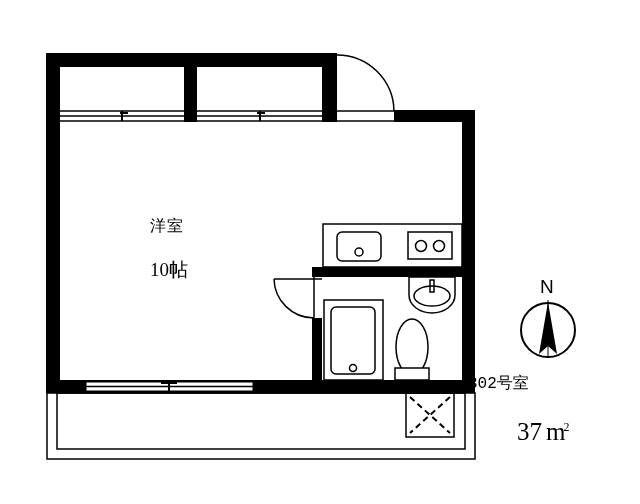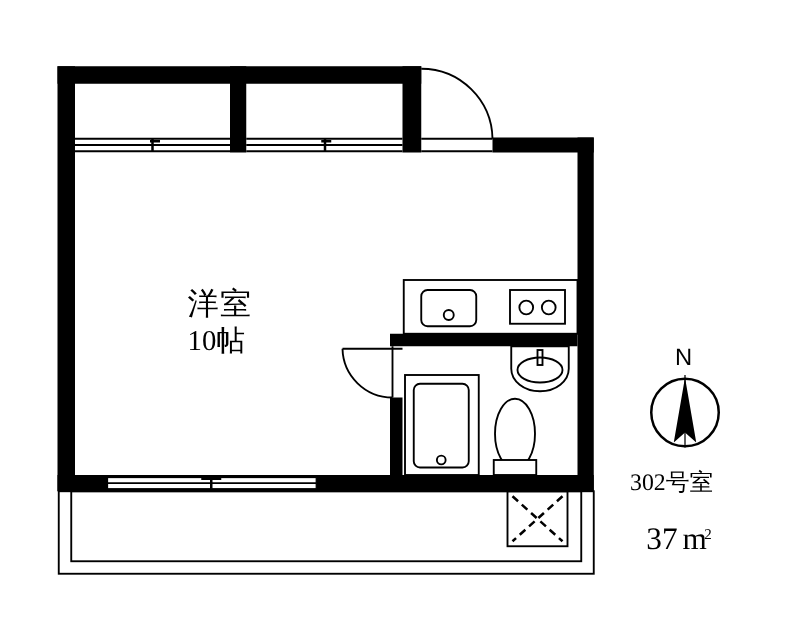--- a/index.html
+++ b/index.html
@@ -1,22 +1,22 @@
 <!DOCTYPE html>
 <html><head>
 <meta charset="utf-8">
 <style>
   html, body { margin:0; padding:0; background:#ffffff; }
   body { width:640px; height:504px; position:relative; overflow:hidden; font-family:"DejaVu Serif", serif; }
   #plan { position:absolute; left:0; top:0; }
   .lbl { position:absolute; color:#000; font-family:"Liberation Serif","DejaVu Serif", serif; white-space:nowrap; }
-  #room-name { left:150px; top:216px; font-size:25px; letter-spacing:1px;margin-top:10px; }
-  #room-size { left:150px; top:257px; font-size:23px; }
+  #room-name { left:150px; top:216px; font-size:16px; letter-spacing:1px; }
+  #room-size { left:150px; top:257px; font-size:19px; }
   #north-label { left:540px; top:276px; font-size:19px; font-family:"Liberation Sans","DejaVu Sans", sans-serif; }
-  #unit-number { left:504px; top:373px; font-size:19px; }
+  #unit-number { left:468px; top:373px; font-size:16px;font-family:Liberation Mono, monospace; }
   #unit-area { left:517px; top:418px; font-size:25px; }
   #unit-area sup { font-size:12px; vertical-align:top; position:relative; top:2px; margin-left:-2px; }
 </style>
 </head>
 <body>
 
 <svg id="plan" width="640" height="504" viewBox="0 0 640 504">
 
   <g fill="#000">
 

